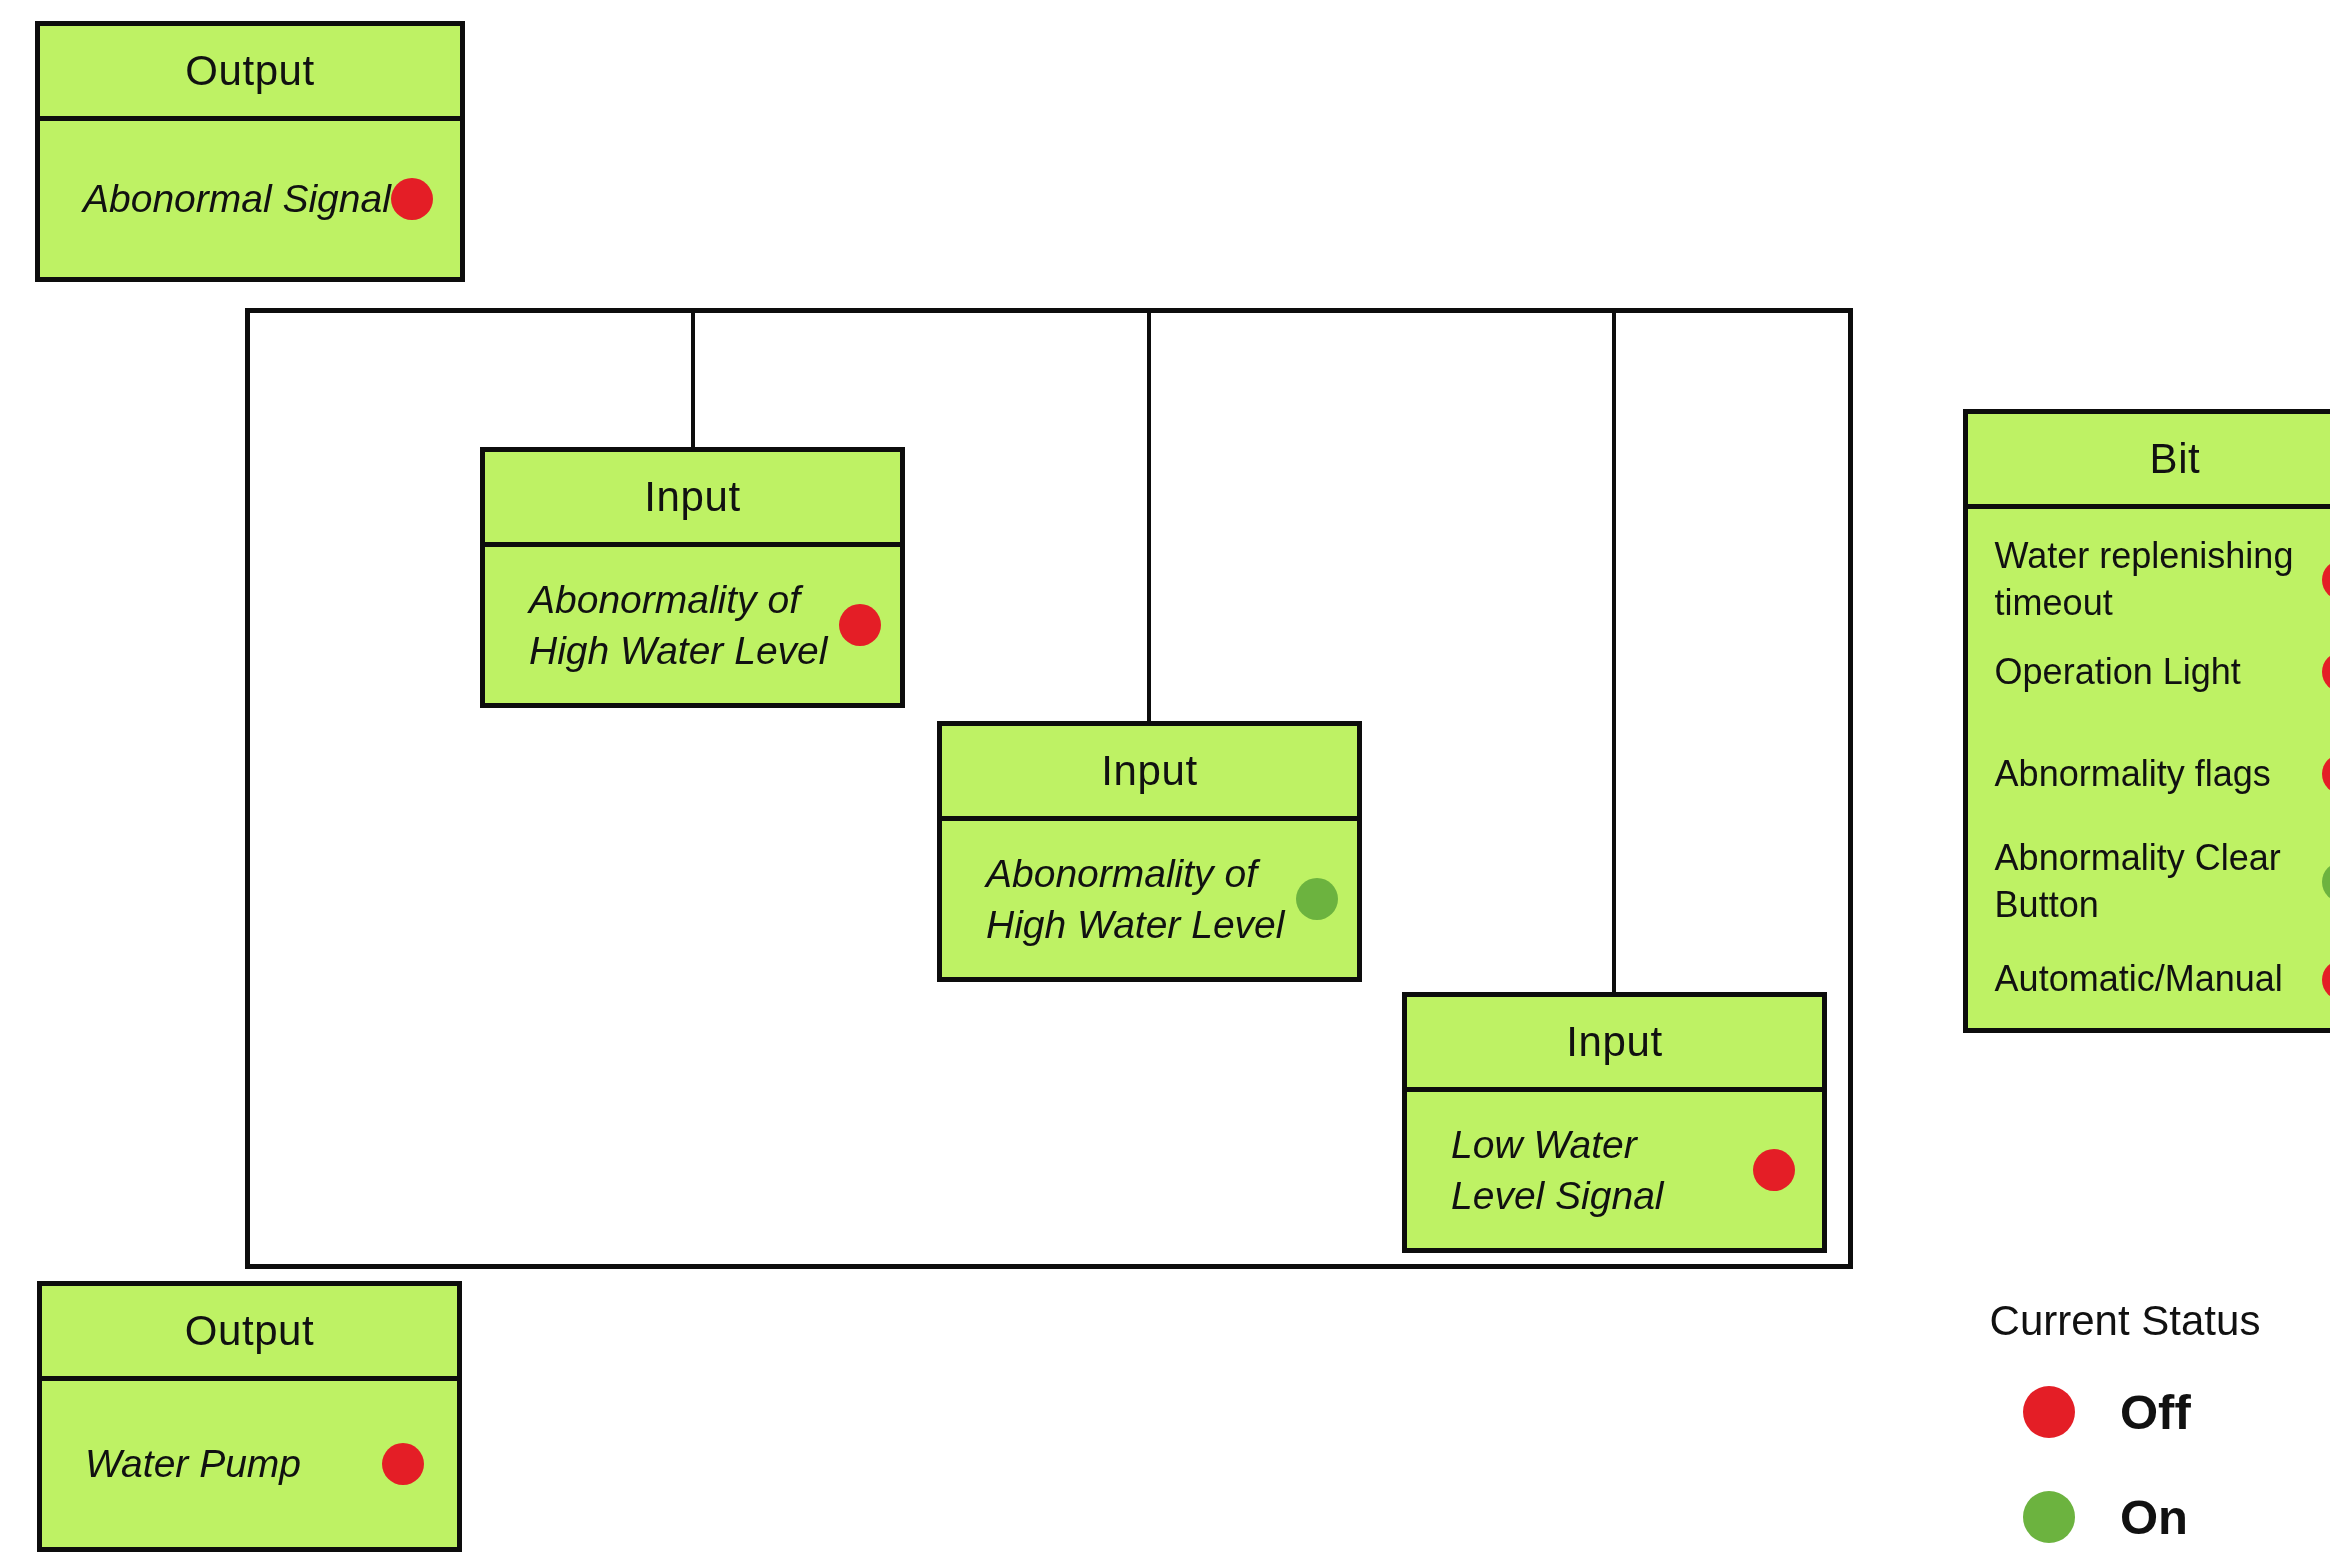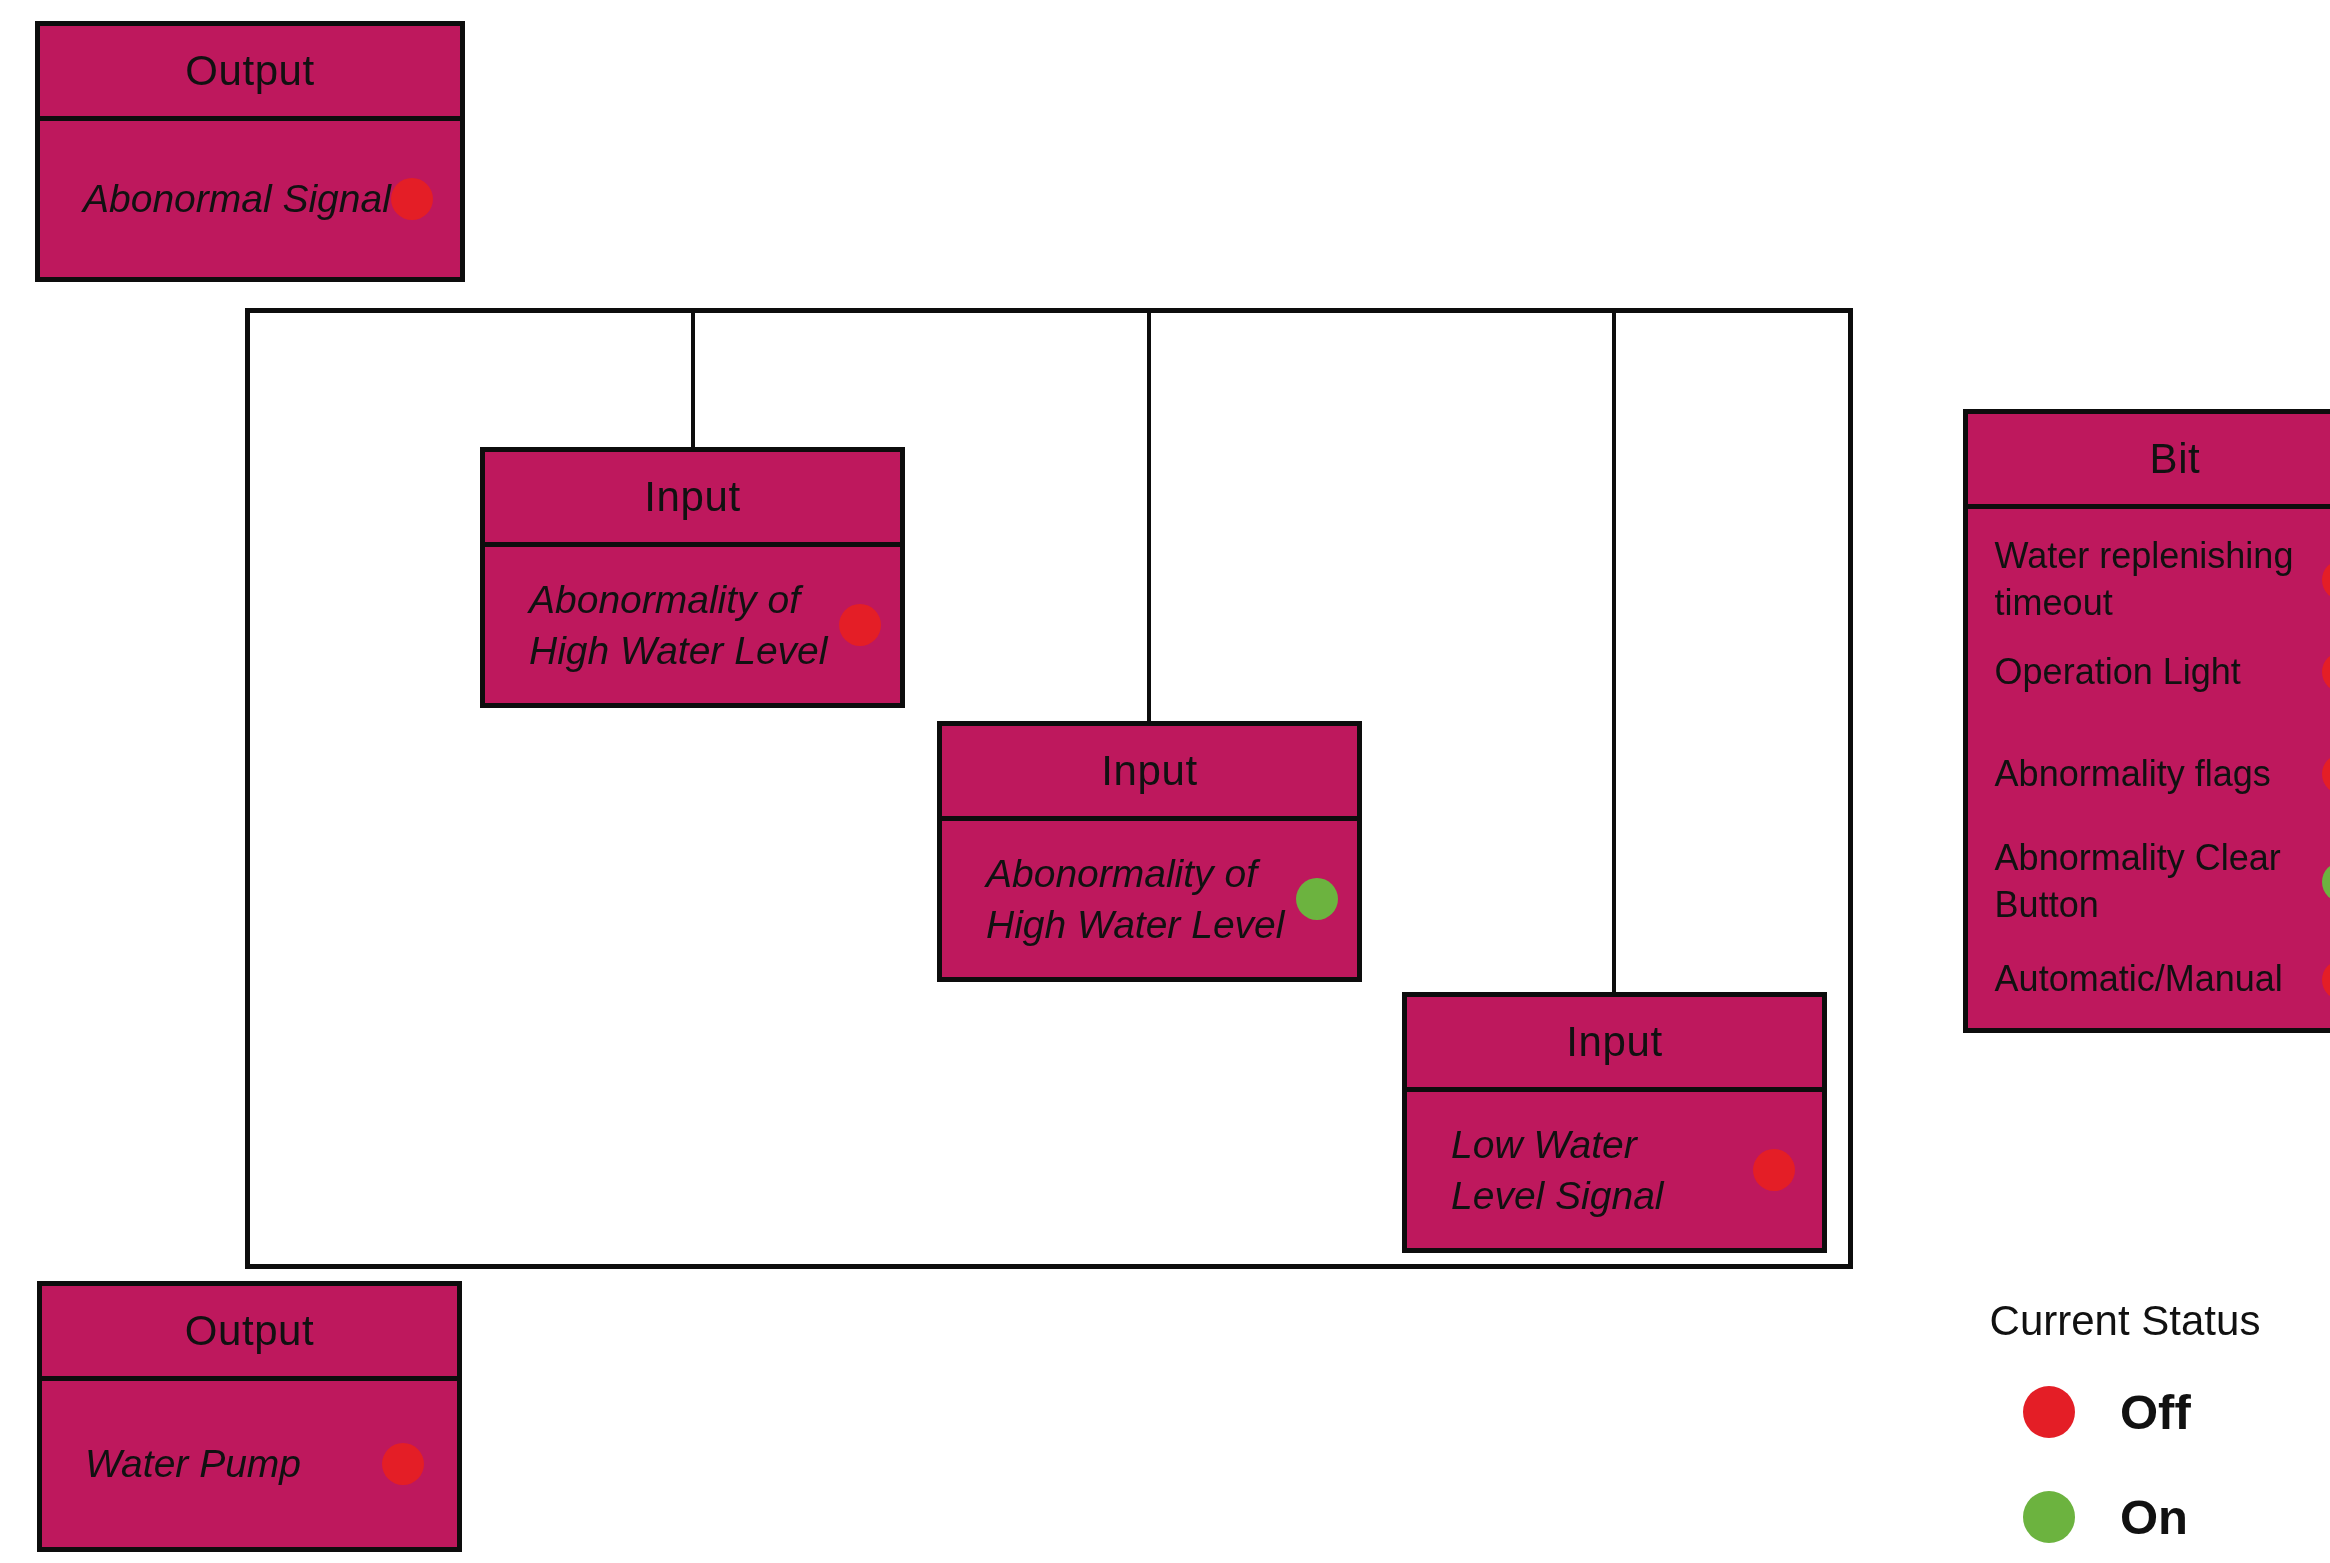--- a/index.html
+++ b/index.html
@@ -11,21 +11,21 @@
   }
   .canvas {
     position: relative;
     width: 2330px;
     height: 1563px;
     background: #ffffff;
     overflow: hidden;
   }
   .box {
     position: absolute;
-    background: #be185d;
+    background: #bef264;
     border: 5px solid #0d0d0d;
     box-sizing: border-box;
   }
   .box-header {
     height: 90px;
     border-bottom: 5px solid #0d0d0d;
     display: flex;
     align-items: center;
     justify-content: center;
     font-size: 42px;

